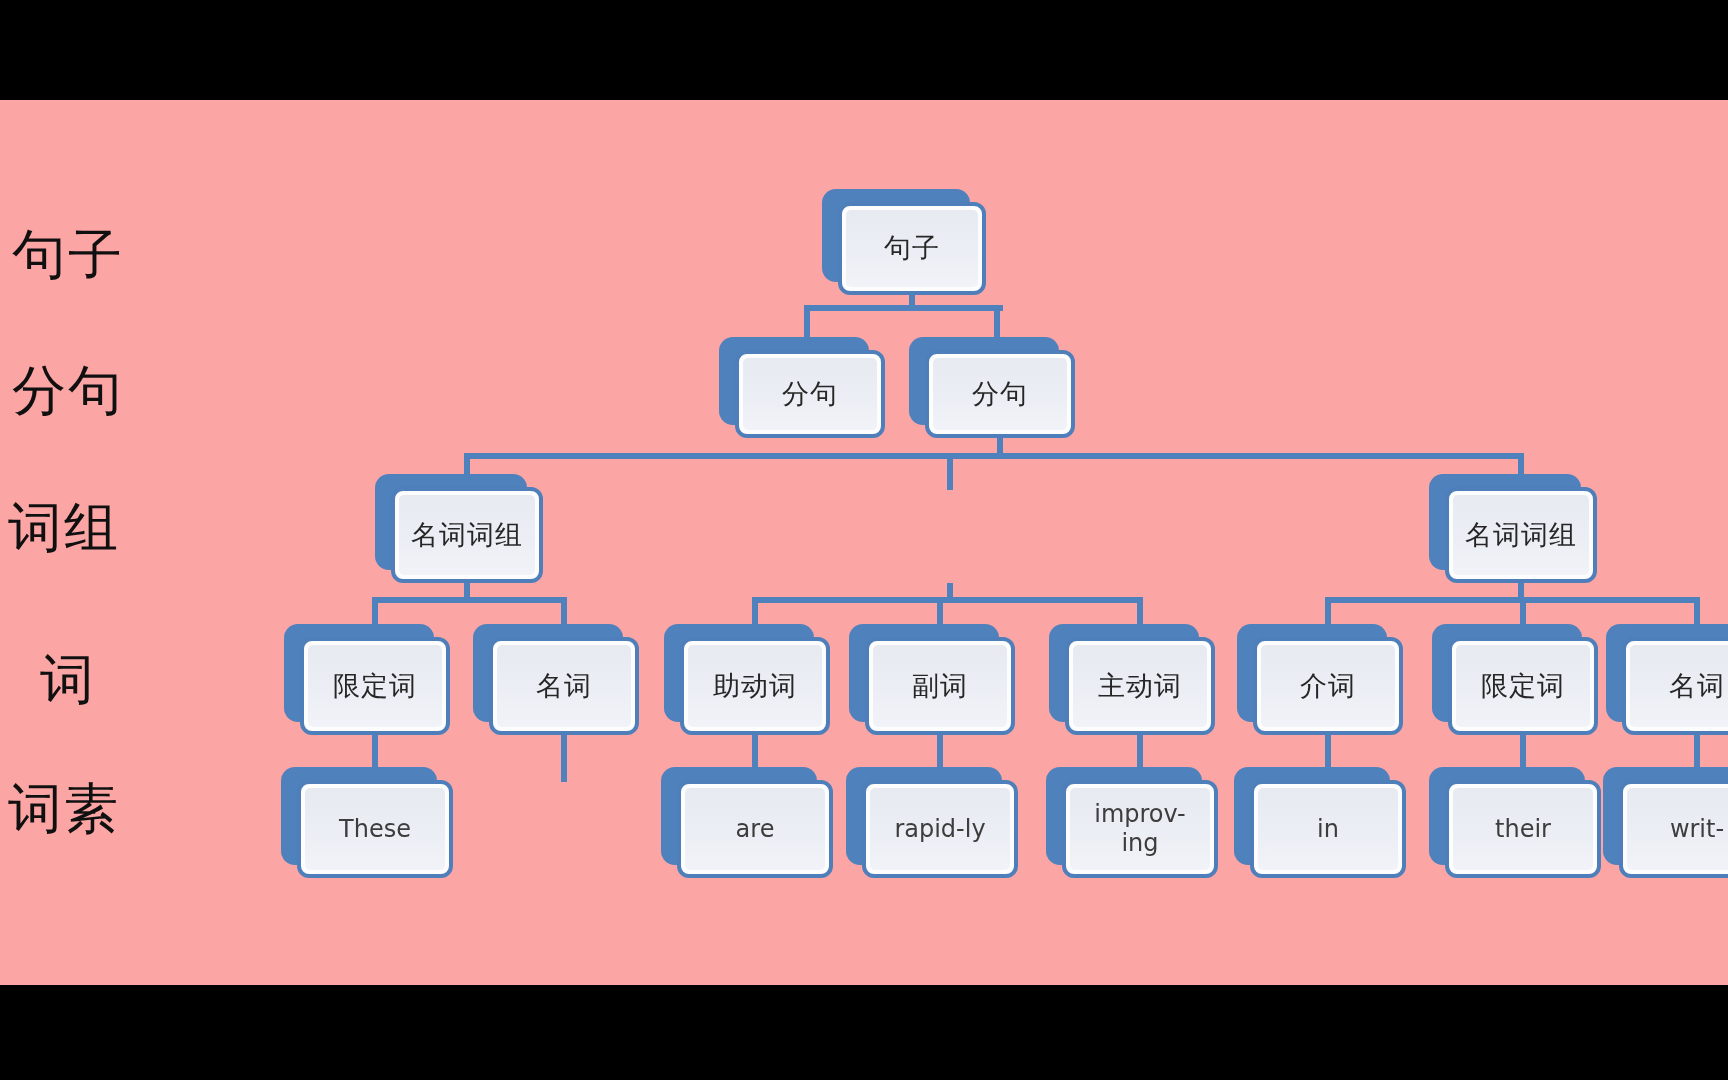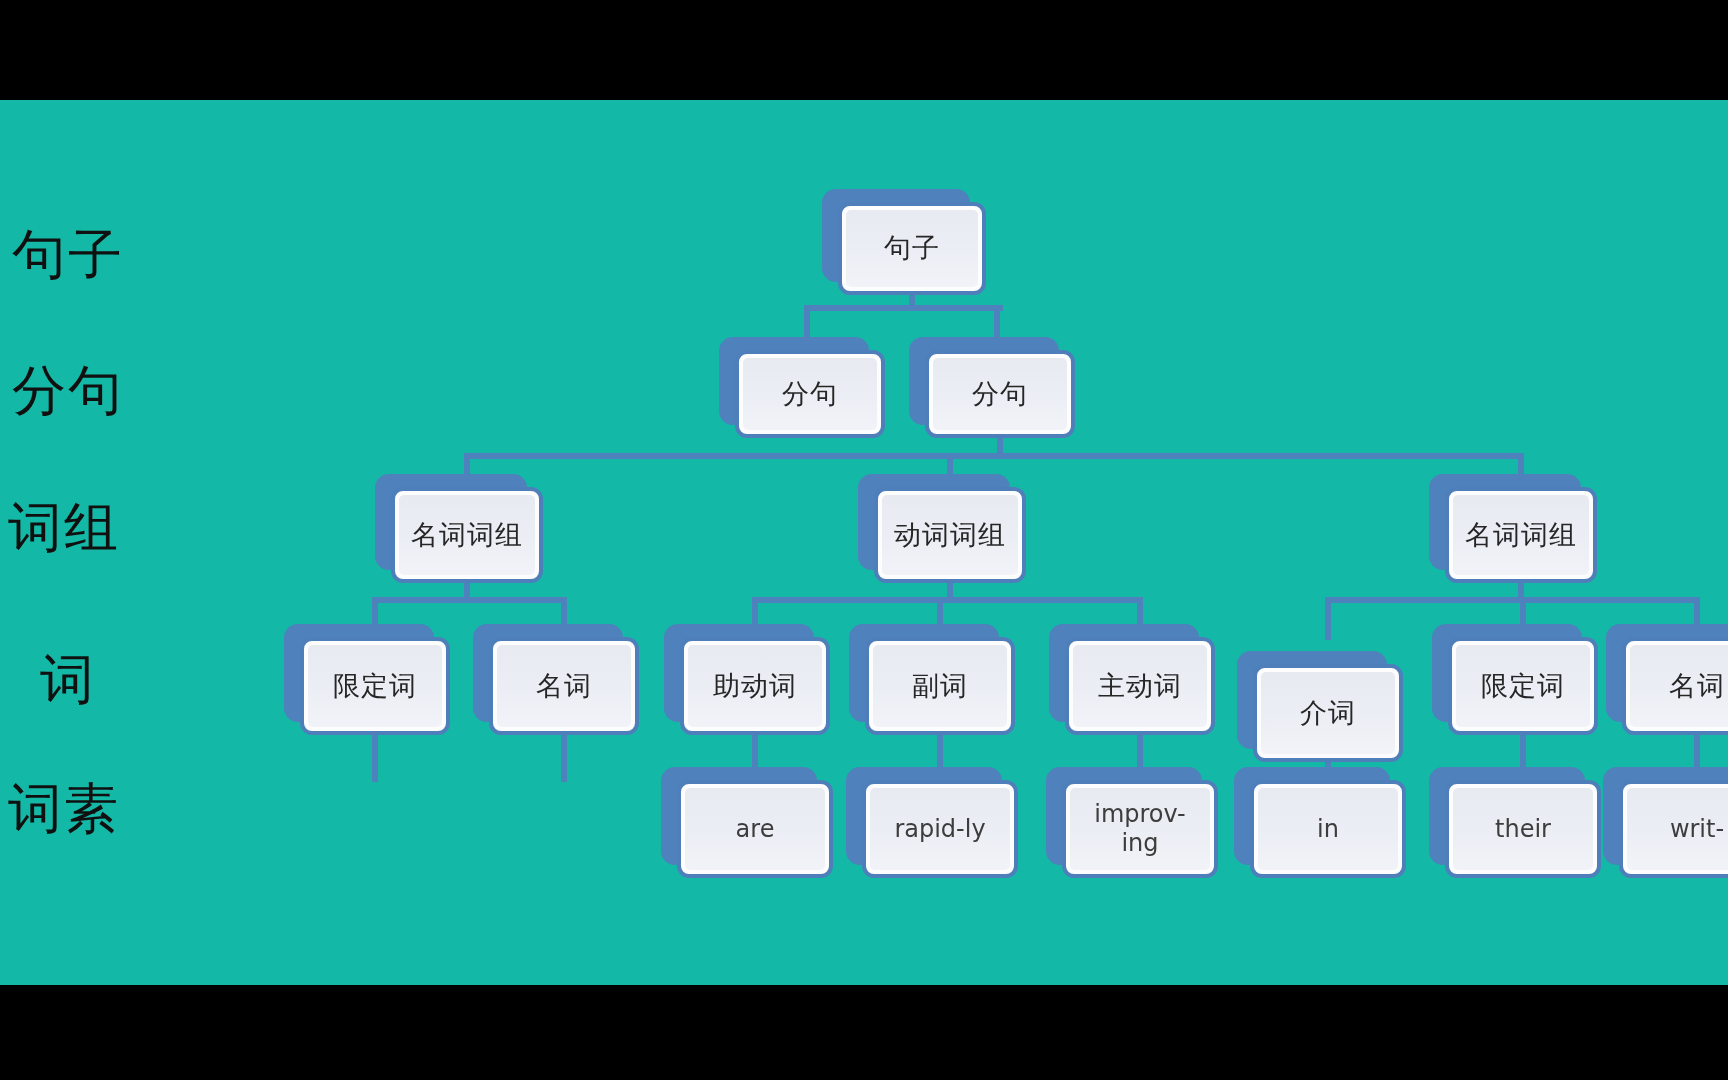--- a/index.html
+++ b/index.html
@@ -8,21 +8,21 @@
     width: 1728px;
     height: 1080px;
     overflow: hidden;
     background: #fafafa;
     font-family: "DejaVu Sans", sans-serif;
   }
   .stage {
     position: relative;
     width: 1728px;
     height: 1080px;
-    background: #14b8a6;
+    background: #fca5a5;
   }
   .letterbox {
     position: absolute;
     left: 0;
     width: 1728px;
     background: #000000;
     z-index: 50;
   }
   .letterbox.top { top: 0; height: 100px; }
   .letterbox.bottom { top: 985px; height: 95px; }
@@ -170,27 +170,20 @@
       </div>
   </div>
 
   <div class="node" style="left:391px;top:487px;width:152px;height:96px">
     <div class="box">
         <div class="panel">
           <span class="zh">名词词组</span>
         </div>
       </div>
   </div>
-  <div class="node" style="left:874px;top:487px;width:152px;height:96px">
-    <div class="box">
-        <div class="panel">
-          <span class="zh">动词词组</span>
-        </div>
-      </div>
-  </div>
   <div class="node" style="left:1445px;top:487px;width:152px;height:96px">
     <div class="box">
         <div class="panel">
           <span class="zh">名词词组</span>
         </div>
       </div>
   </div>
 
   <div class="node" style="left:300px;top:637px;width:150px;height:98px">
     <div class="box">
@@ -220,21 +213,21 @@
         </div>
       </div>
   </div>
   <div class="node" style="left:1065px;top:637px;width:150px;height:98px">
     <div class="box">
         <div class="panel">
           <span class="zh">主动词</span>
         </div>
       </div>
   </div>
-  <div class="node" style="left:1253px;top:664px;width:150px;height:98px">
+  <div class="node" style="left:1253px;top:637px;width:150px;height:98px">
     <div class="box">
         <div class="panel">
           <span class="zh">介词</span>
         </div>
       </div>
   </div>
   <div class="node" style="left:1448px;top:637px;width:150px;height:98px">
     <div class="box">
         <div class="panel">
           <span class="zh">限定词</span>
@@ -242,20 +235,27 @@
       </div>
   </div>
   <div class="node" style="left:1622px;top:637px;width:150px;height:98px">
     <div class="box">
         <div class="panel">
           <span class="zh">名词</span>
         </div>
       </div>
   </div>
 
+  <div class="node" style="left:297px;top:780px;width:156px;height:98px">
+    <div class="box">
+        <div class="panel">
+          <span class="en">These</span>
+        </div>
+      </div>
+  </div>
   <div class="node" style="left:677px;top:780px;width:156px;height:98px">
     <div class="box">
         <div class="panel">
           <span class="en">are</span>
         </div>
       </div>
   </div>
   <div class="node" style="left:862px;top:780px;width:156px;height:98px">
     <div class="box">
         <div class="panel">

